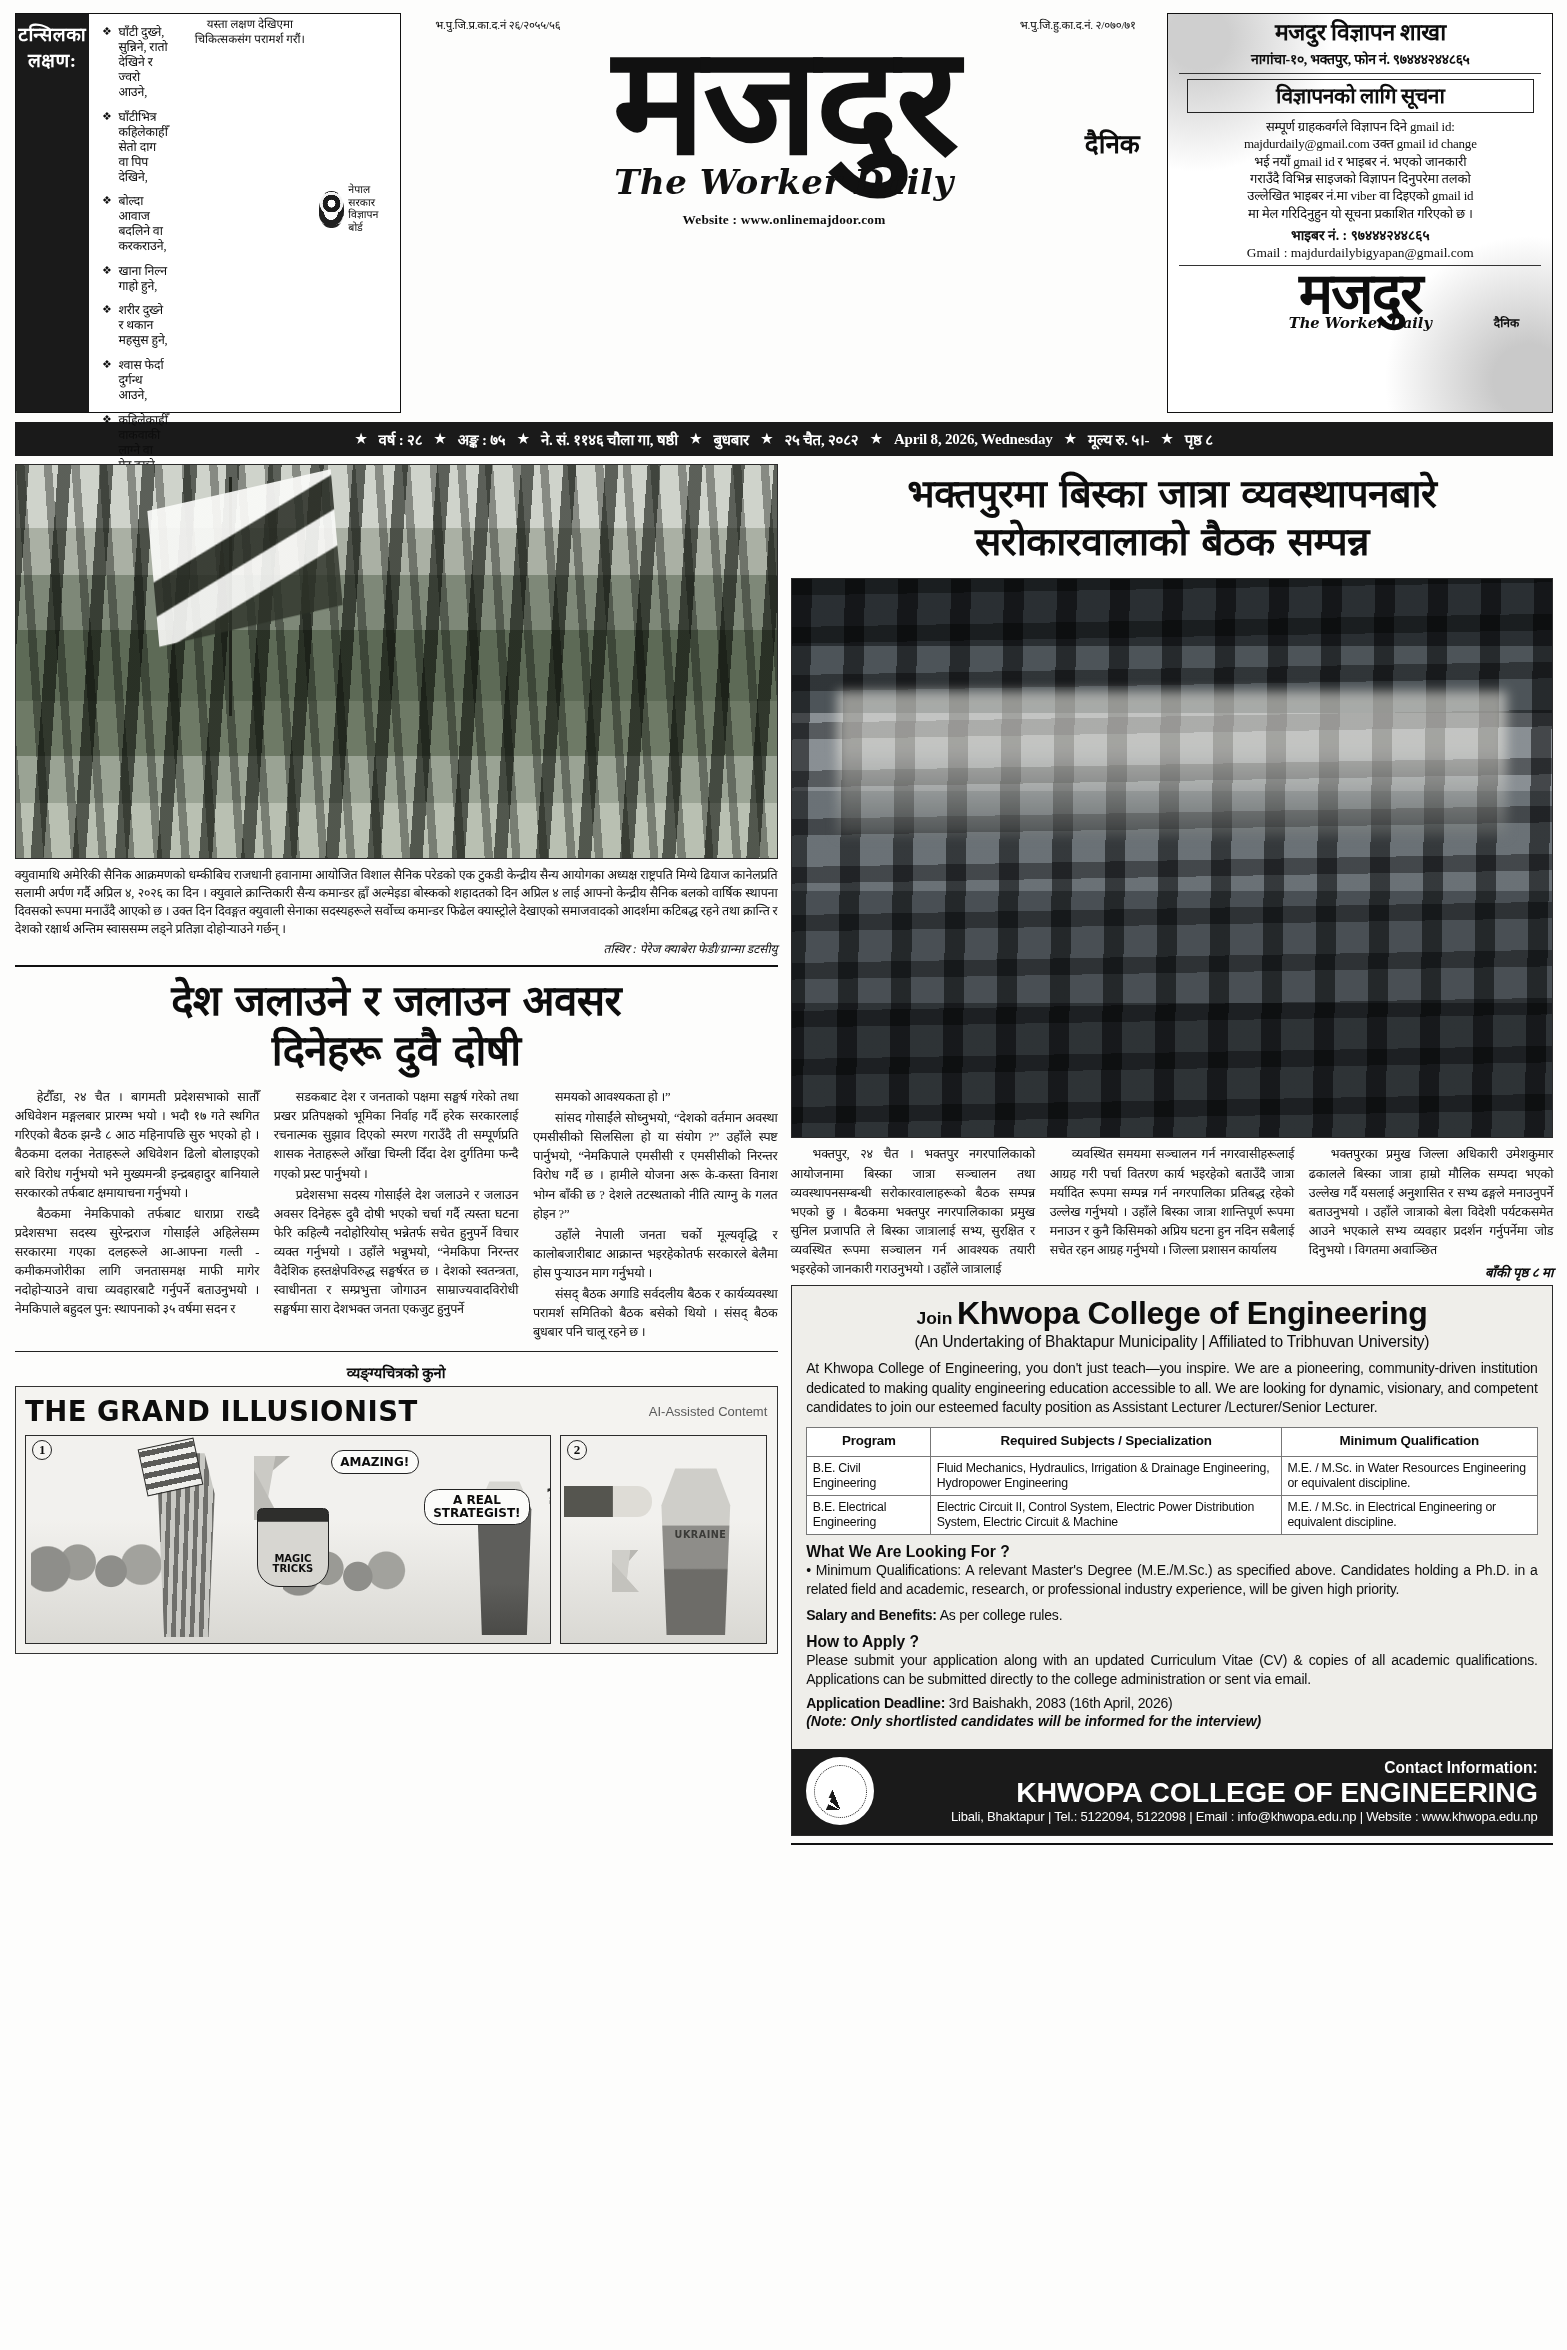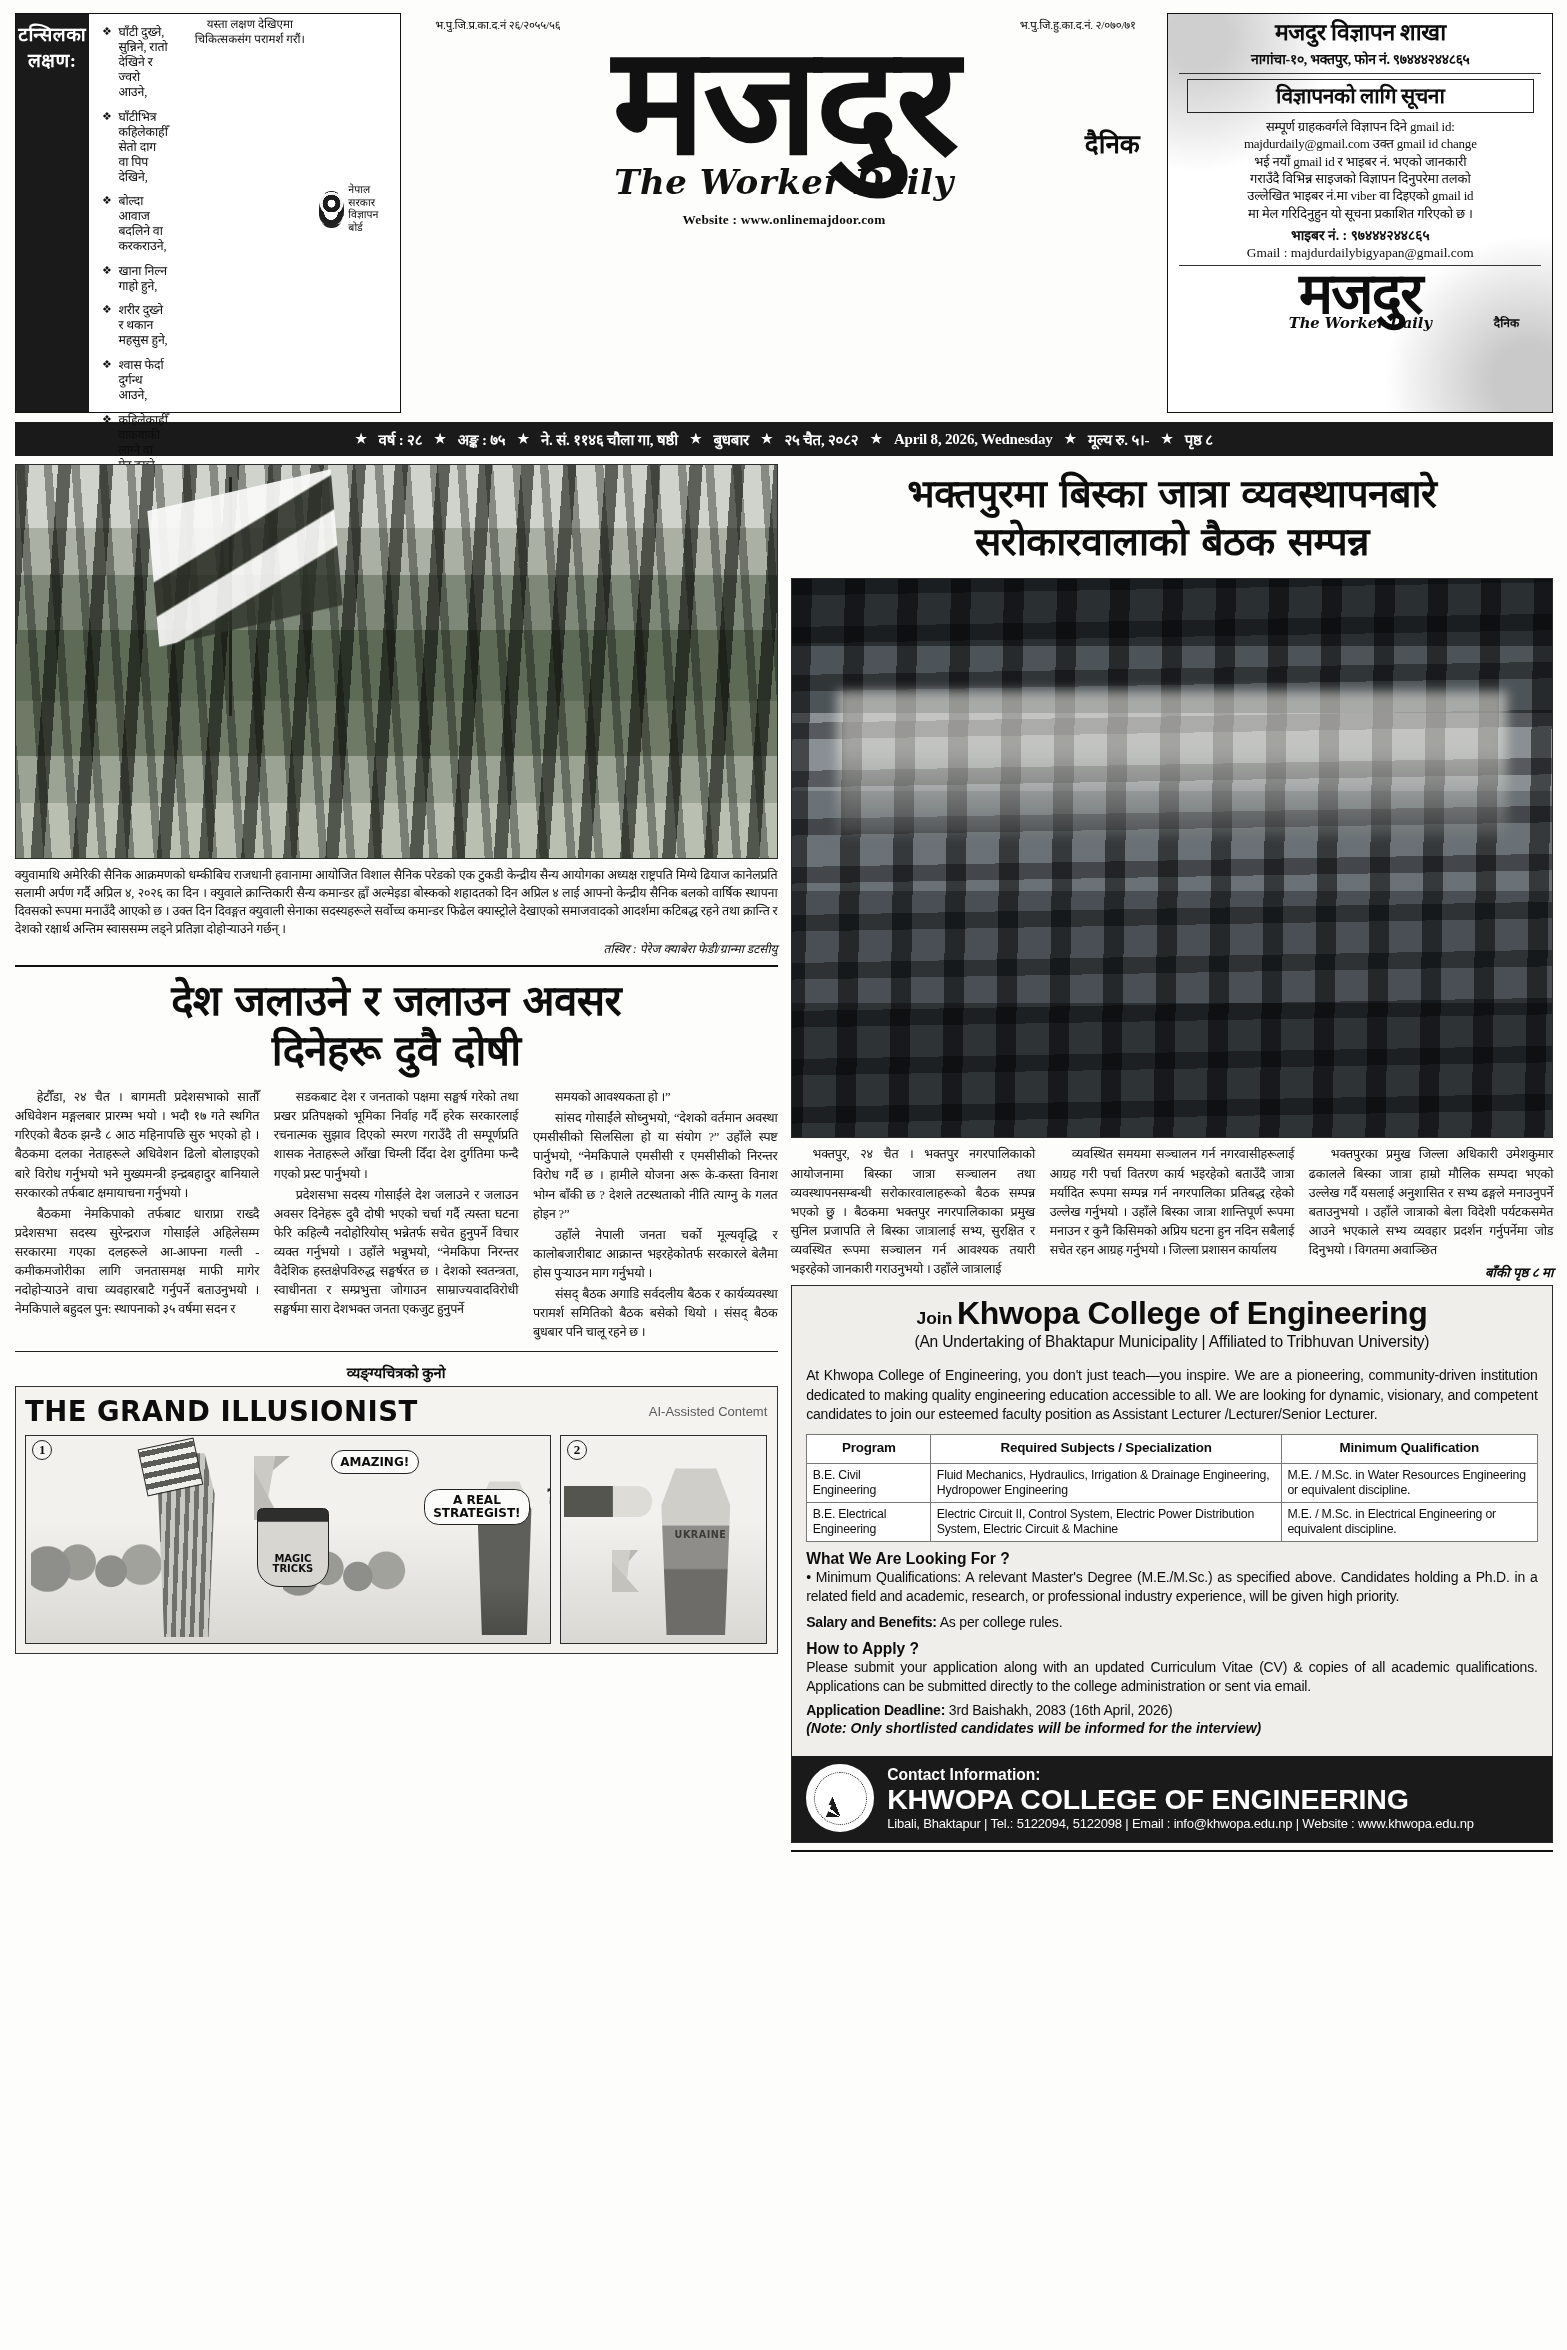--- a/index.html
+++ b/index.html
@@ -524,21 +524,21 @@
   .vac-affil {
     text-align: center;
     font-size: 15.6px;
     margin-top: 0.9px;
     letter-spacing: -0.2px;
   }
   .vac-intro {
     font-size: 14px;
     line-height: 1.4;
     text-align: justify;
-    margin-top: 15px;
+    margin-top: 8px;
     letter-spacing: -0.2px;
   }
   table.vac-table {
     width: 100%;
     border-collapse: collapse;
     margin-top: 9.2px;
     background: #fff;
     font-size: 12.3px;
   }
   table.vac-table th, table.vac-table td {
@@ -582,21 +582,21 @@
     position: absolute; inset: 5.5px;
     border: 1.8px dotted #1a1a1a;
     border-radius: 50%;
   }
   .kce-seal-inner {
     width: 29px; height: 37px;
     background:
       conic-gradient(from 180deg at 50% 100%, #1a1a1a 0 8%, #fff 8% 12%, #1a1a1a 12% 20%, #fff 20% 24%, #1a1a1a 24% 32%, #fff 32% 36%, #1a1a1a 36% 44%, #fff 44% 50%);
     clip-path: polygon(50% 0, 78% 34%, 70% 34%, 90% 68%, 80% 68%, 100% 100%, 0 100%, 20% 68%, 10% 68%, 30% 34%, 22% 34%);
   }
-  .kce-text { flex: 1; }
+  .kce-text { flex: 1; text-align: right; }
   .kce-ci { font-size: 15.6px; font-weight: bold; }
   .kce-name { font-size: 28.5px; font-weight: bold; letter-spacing: -0.2px; line-height: 1.08; }
   .kce-addr { font-size: 13px; letter-spacing: -0.2px; margin-top: 1.8px; }
   .bottom-rule { border-top: 2.8px solid #111; margin-top: 7.3px; }
 </style>
 </head>
 <body>
 
 <div class="page">
 

